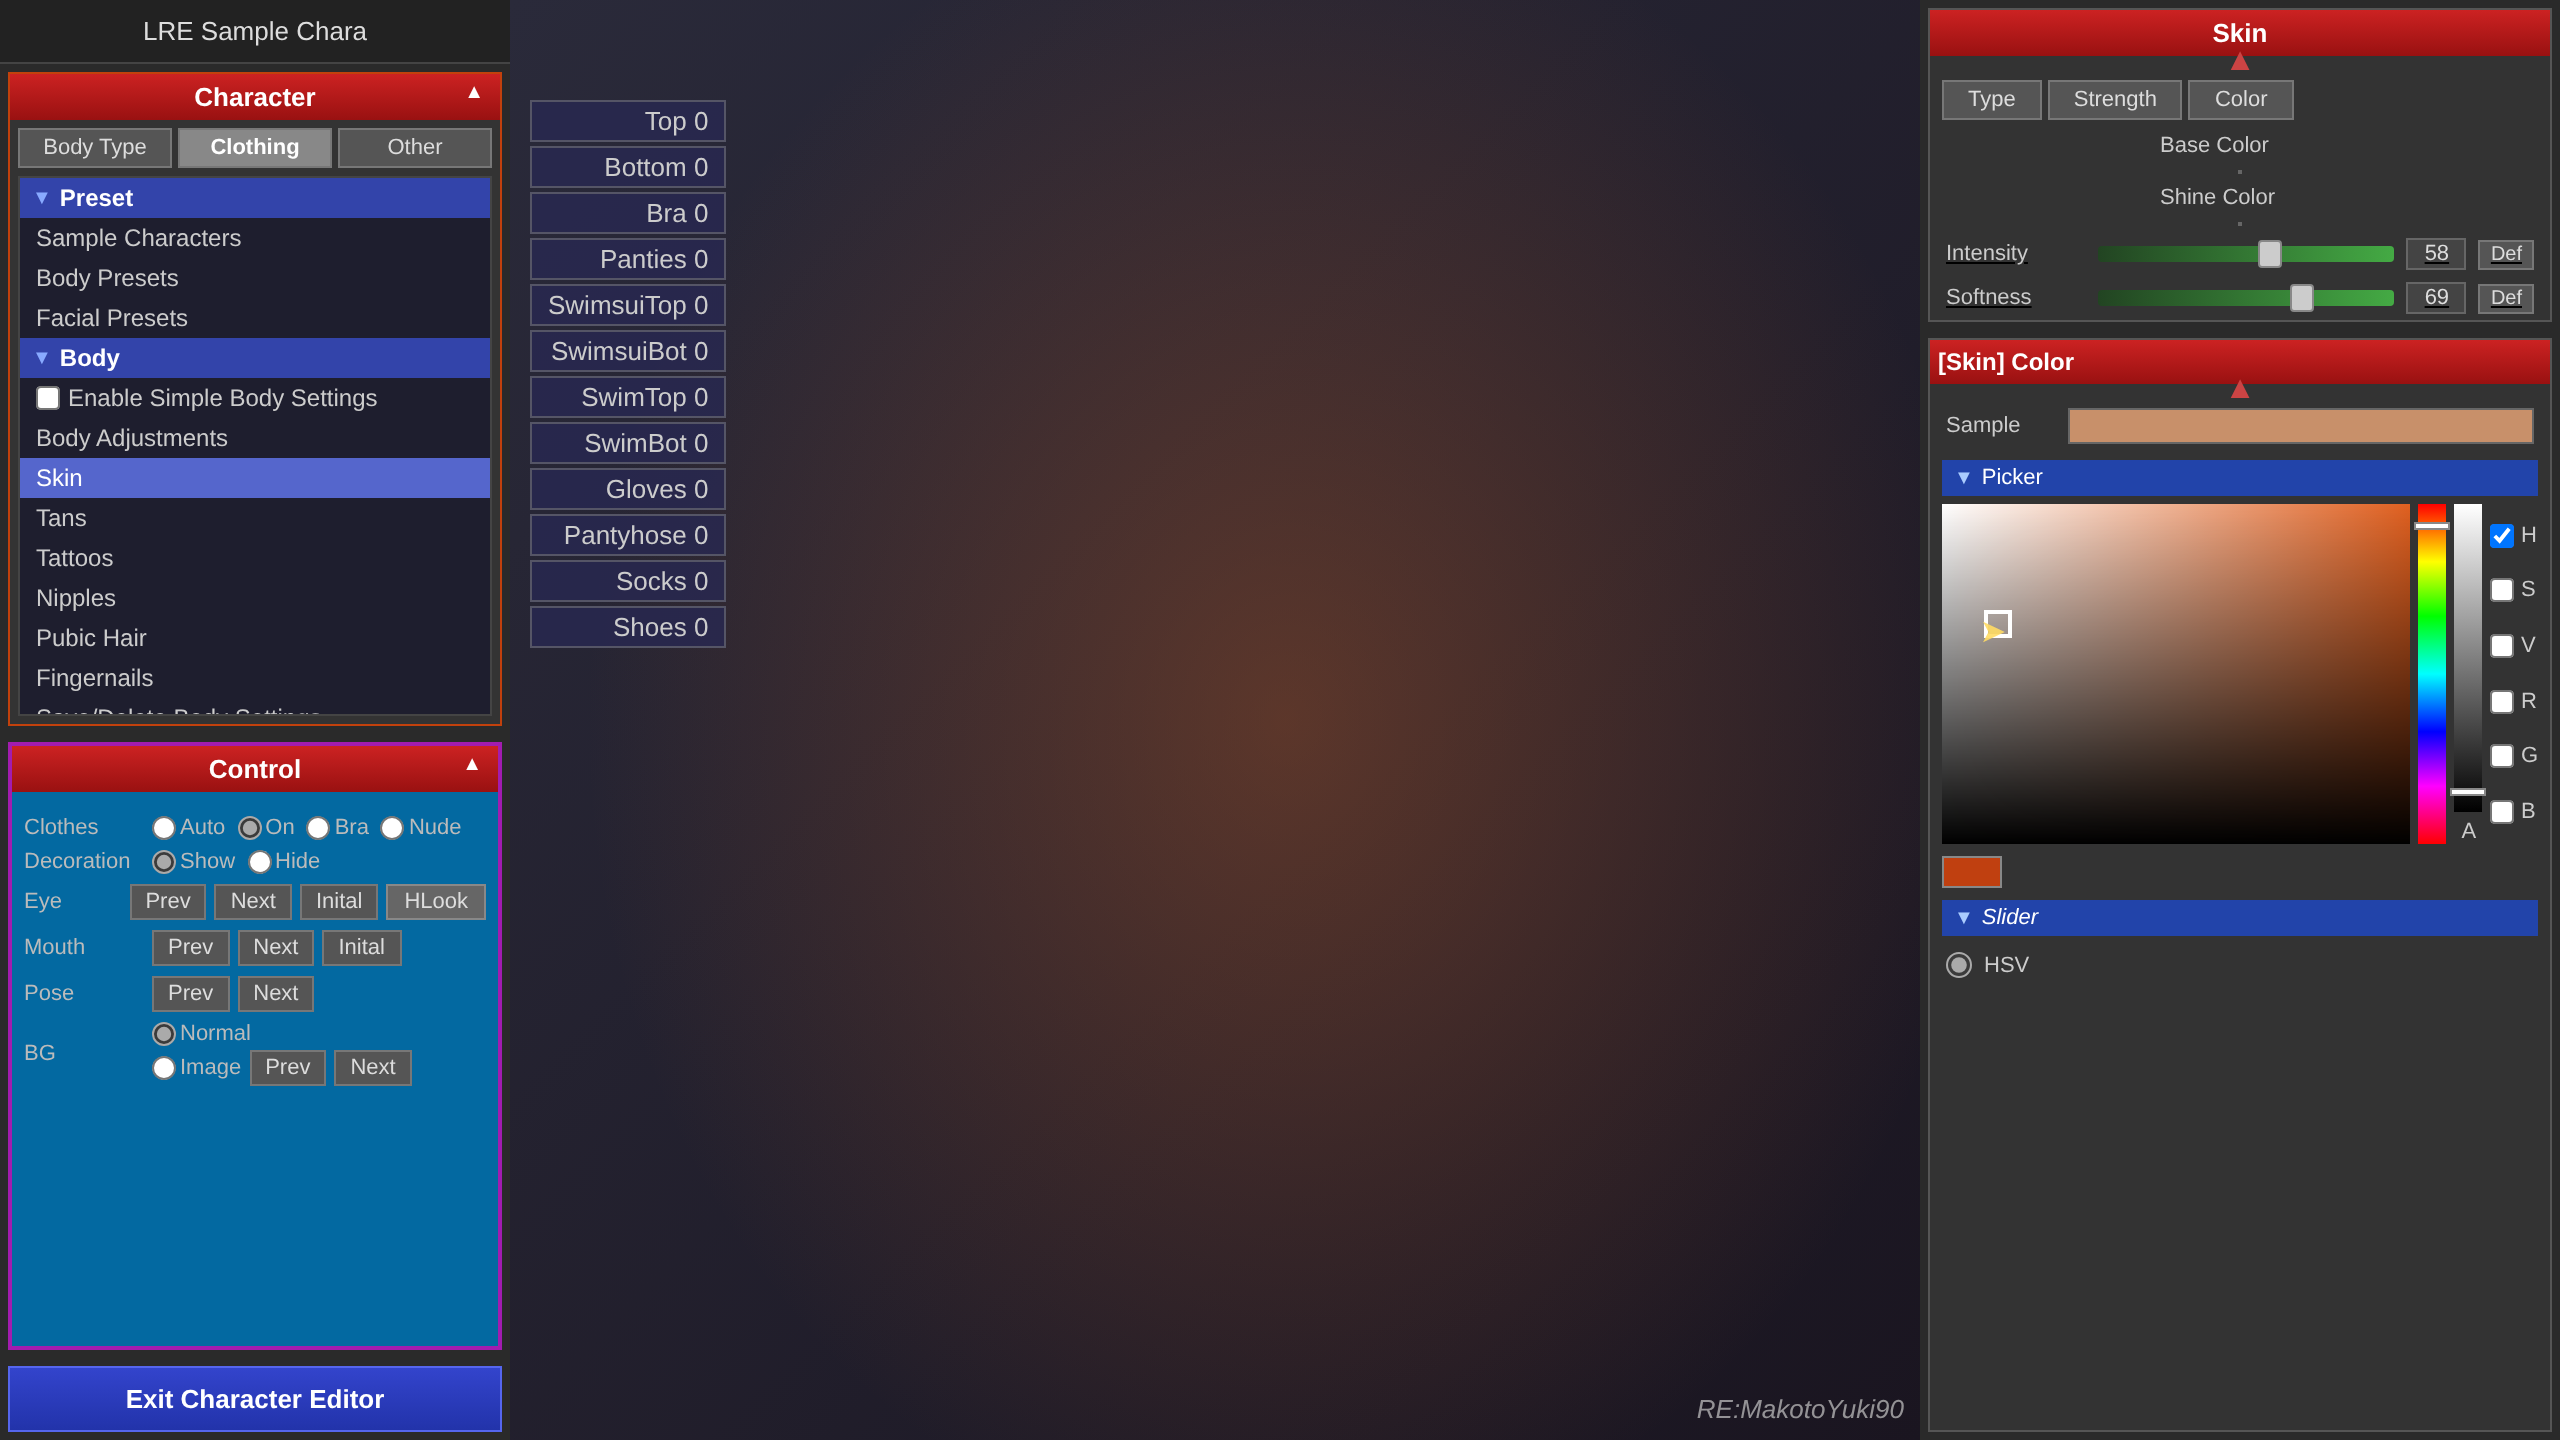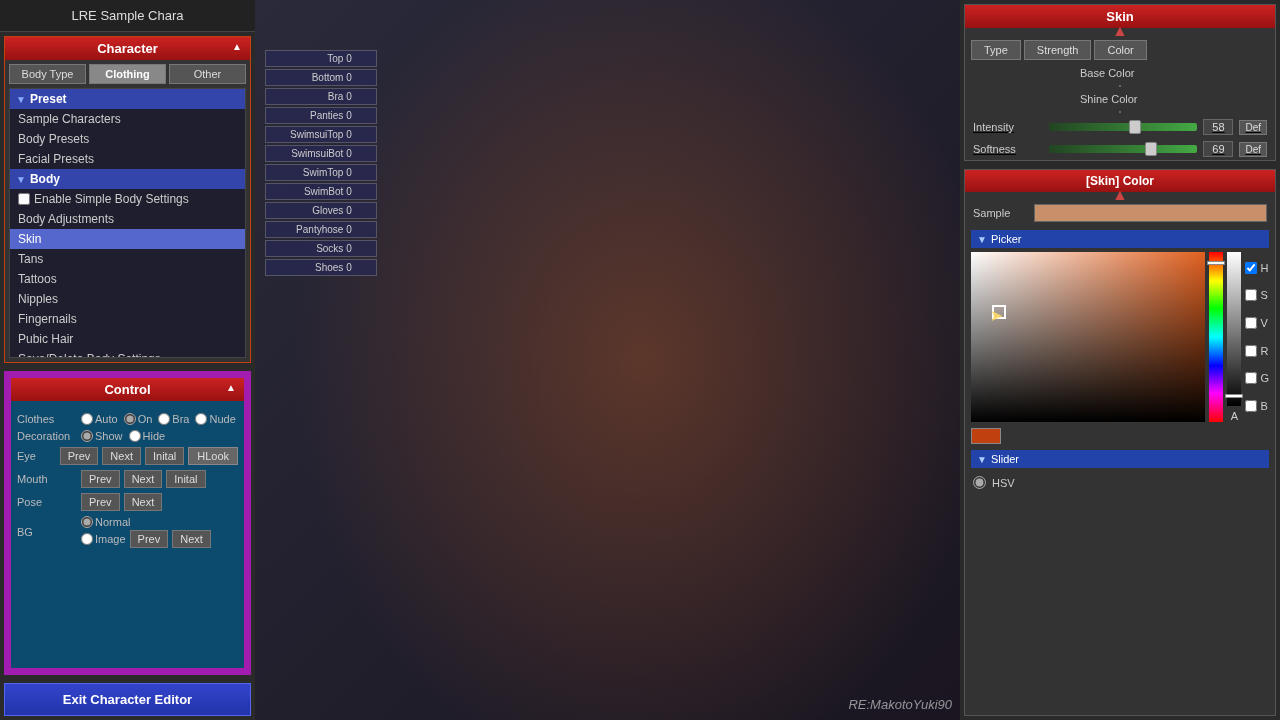--- a/index.html
+++ b/index.html
@@ -113,22 +113,22 @@
       padding-left: 8px;
     }
 
     .tree-item .arrow {
       color: #88aaff;
       font-size: 10px;
     }
 
     
     .control-section {
-      background: #0c4a6e;
-      border: 7px solid #a21caf;
+      background: #0369a1;
+      border: 2px solid #a21caf;
       margin: 4px;
       flex: 1;
     }
 
     .control-grid {
       padding: 4px 6px;
       display: flex;
       flex-direction: column;
       gap: 5px;
     }
@@ -217,22 +217,22 @@
       left: 10px;
       display: flex;
       flex-direction: column;
       gap: 2px;
     }
 
     .clothing-btn {
       background: rgba(40,40,80,0.85);
       color: #ccc;
       border: 1px solid #556;
-      padding: 2px 24px;
-      font-size: 10px;
+      padding: 2px 8px;
+      font-size: 13px;
       cursor: pointer;
       text-align: right;
       min-width: 90px;
     }
 
     
     .watermark {
       position: absolute;
       bottom: 8px;
       right: 8px;
@@ -369,21 +369,21 @@
     .color-panel {
       background: #333;
       border: 1px solid #555;
       margin: 4px;
       flex: 1;
     }
 
     .color-header {
       background: linear-gradient(to bottom, #cc2222, #991111);
       color: white;
-      text-align: center;
+      text-align: left;
       padding: 4px;
       font-size: 12px;
       font-weight: bold;
       position: relative;
     }
 
     .color-header::after {
       content: '▲';
       position: absolute;
       left: 50%;
@@ -540,20 +540,21 @@
       margin: 4px 6px;
       padding: 3px 6px;
       display: flex;
       align-items: center;
       gap: 4px;
     }
 
     .slider-section-label {
       color: white;
       font-size: 11px;
+      font-style: italic;
     }
 
     .hsv-row {
       display: flex;
       align-items: center;
       padding: 4px 8px;
       gap: 6px;
     }
 
     .hsv-radio {
@@ -622,24 +623,24 @@
       <div class="tree-item sub">
         <span>Tans</span>
       </div>
       <div class="tree-item sub">
         <span>Tattoos</span>
       </div>
       <div class="tree-item sub">
         <span>Nipples</span>
       </div>
       <div class="tree-item sub">
+        <span>Pubic Hair</span>
+      </div>
+      <div class="tree-item sub">
         <span>Fingernails</span>
-      </div>
-      <div class="tree-item sub">
-        <span>Pubic Hair</span>
       </div>
       <div class="tree-item sub">
         <span>Save/Delete Body Settings</span>
       </div>
     </div>
   </div>
 
   <div class="control-section">
     <div class="section-header-red">
       <span>Control</span>

